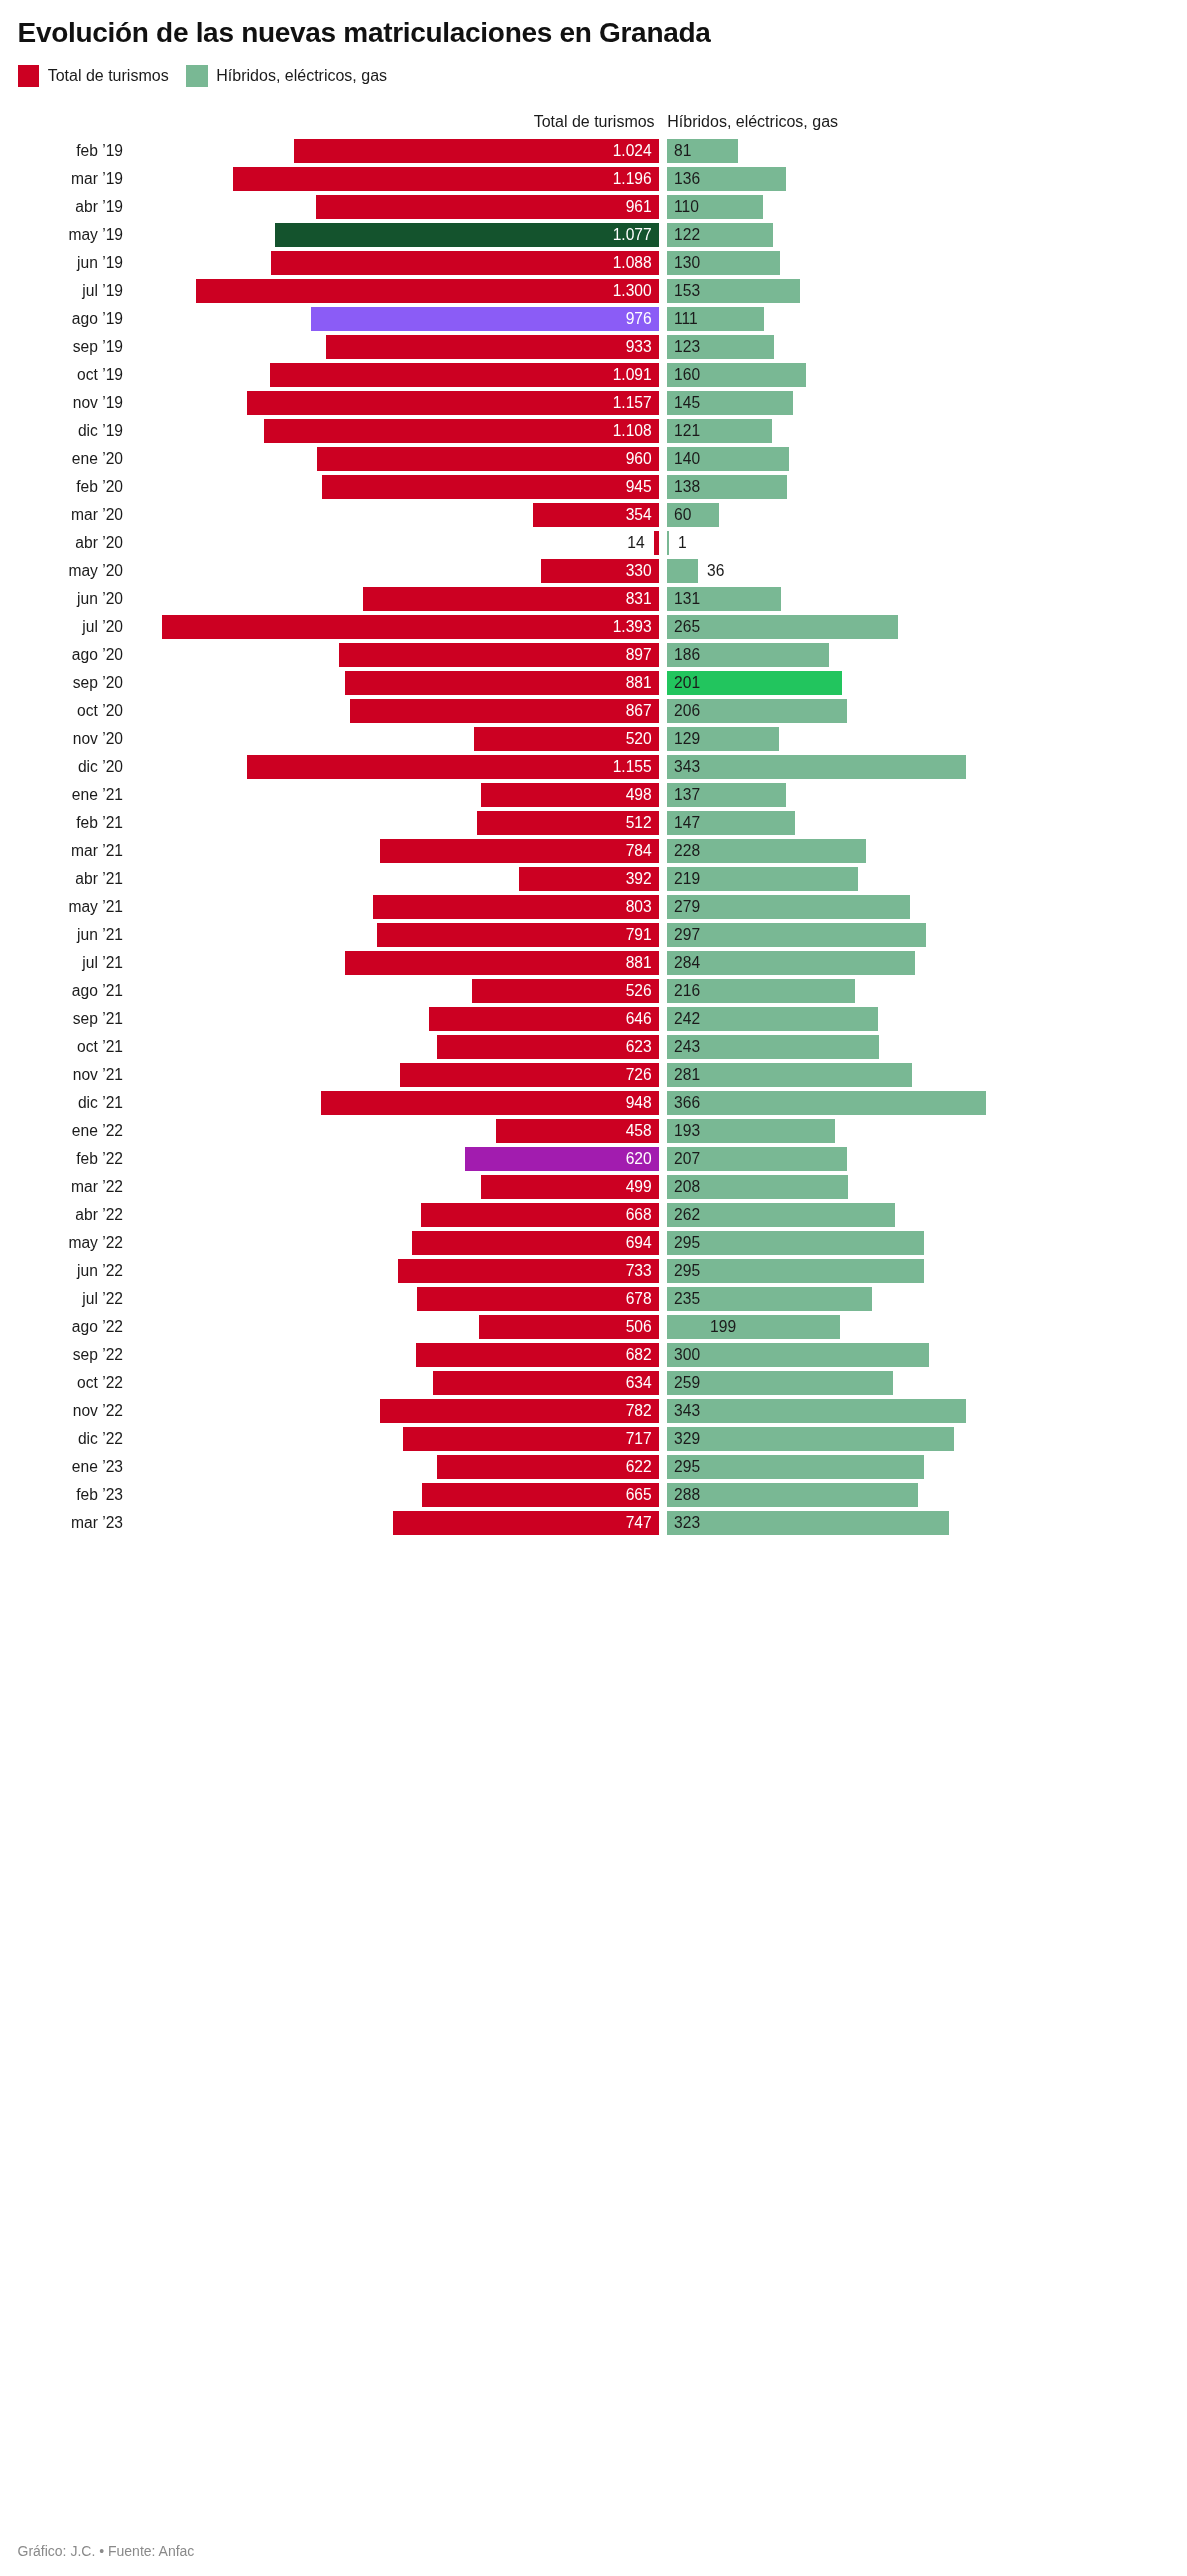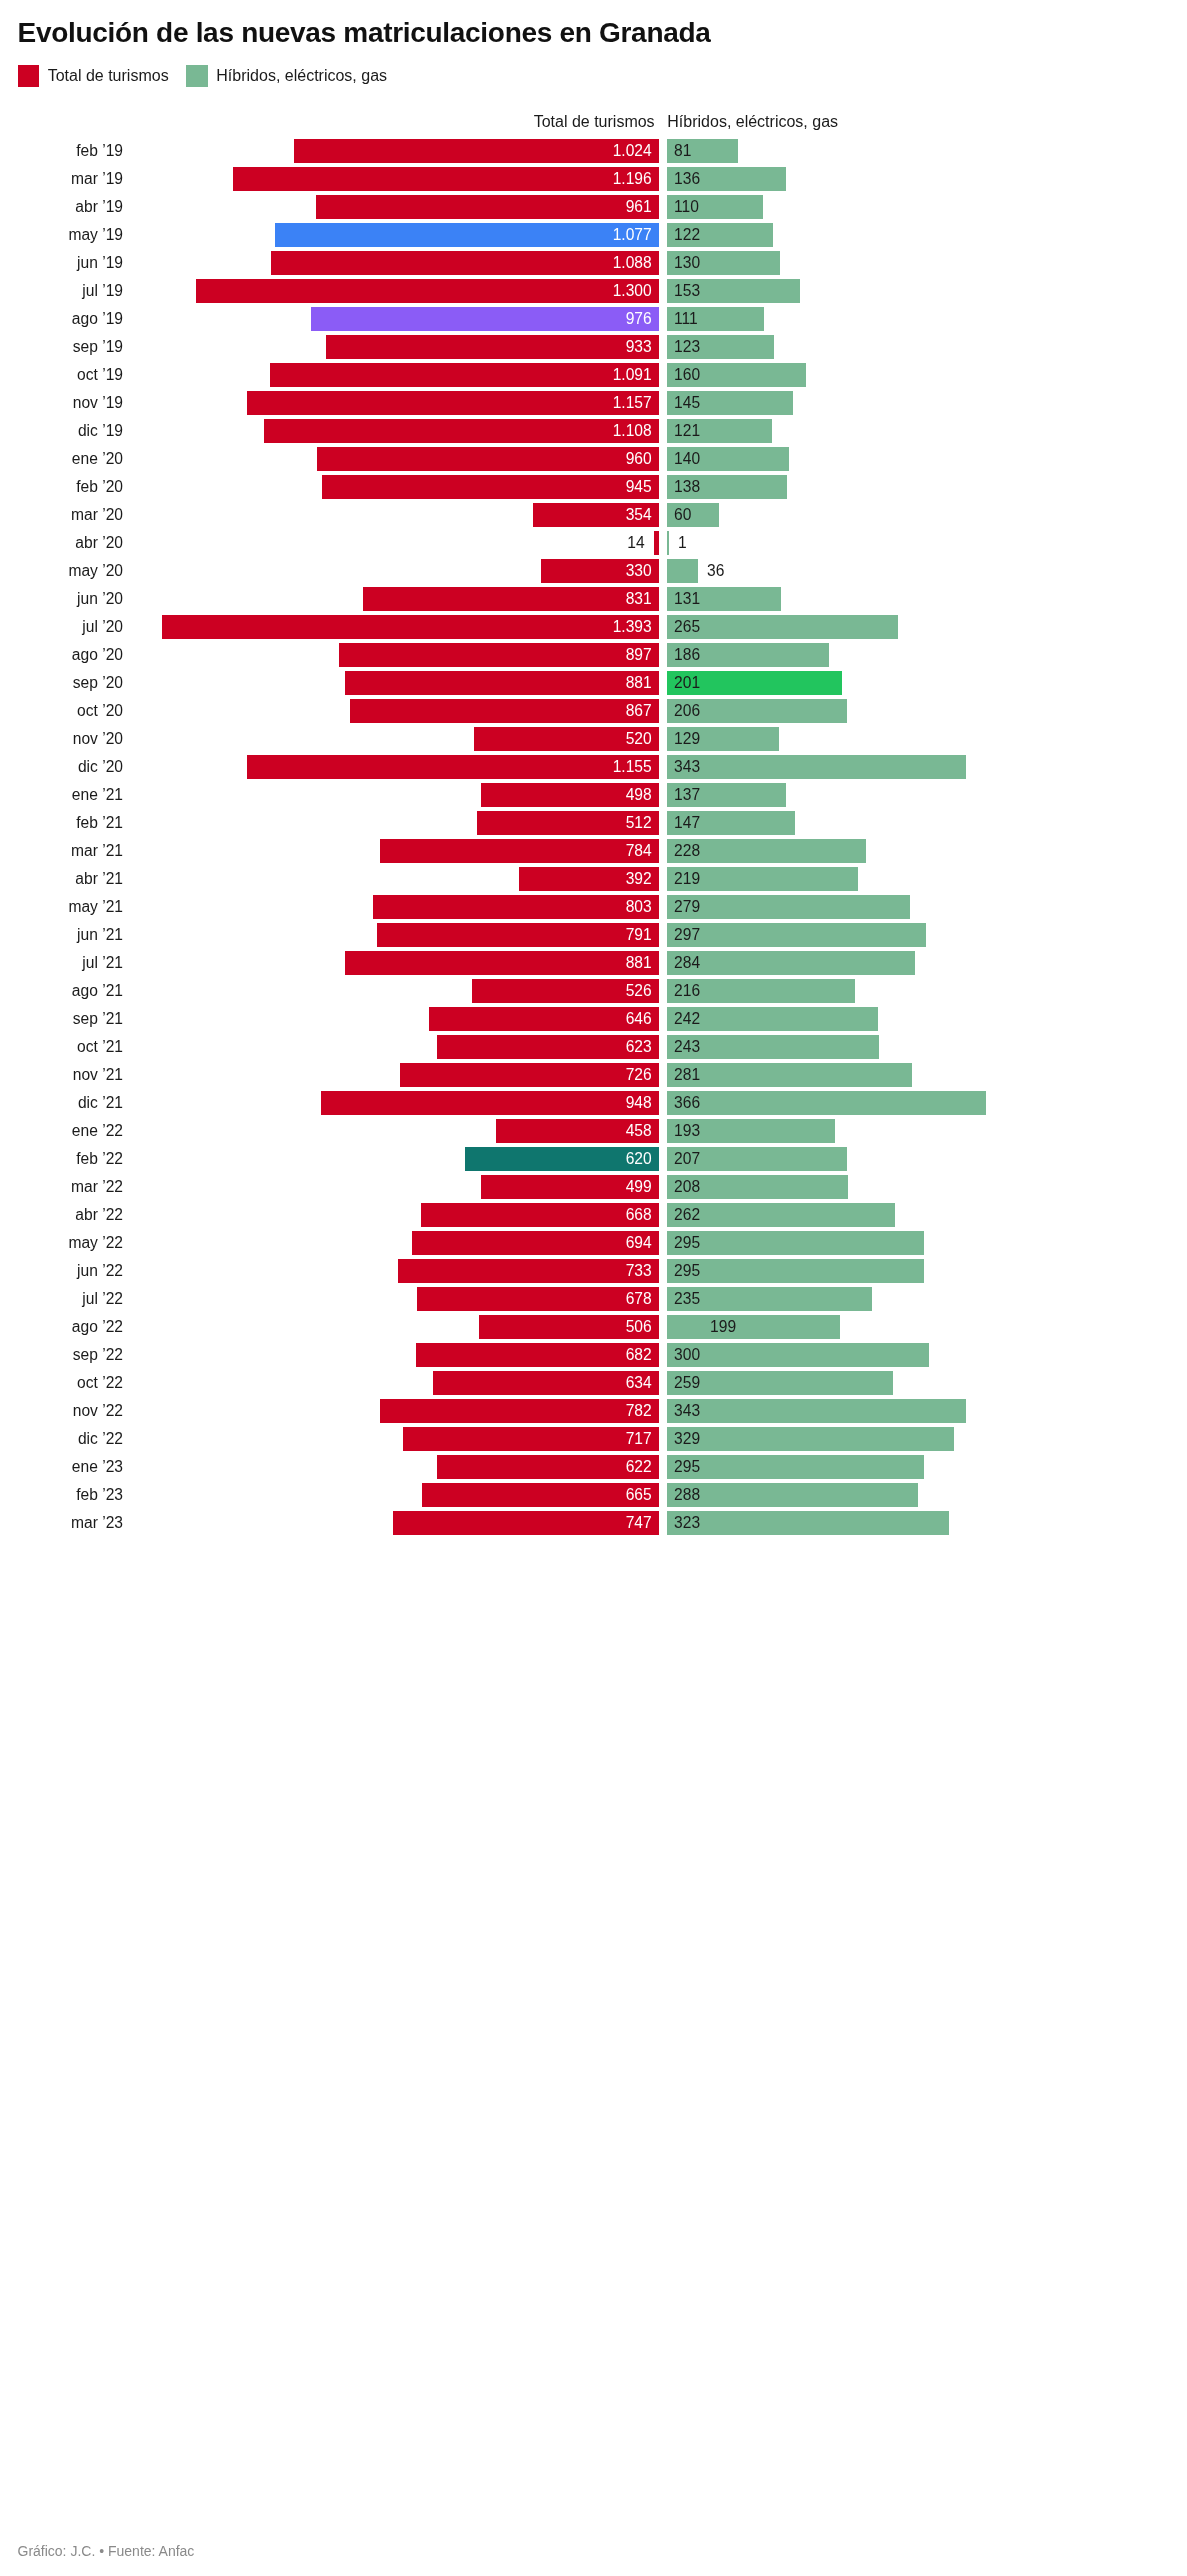--- a/index.html
+++ b/index.html
@@ -226,21 +226,21 @@
         </div>
         <div class="green-zone">
           <div class="green-bar" style="width: 96px; background: rgb(121, 184, 148);">
             <span class="green-value">110</span>
           </div>
         </div>
       </div>
       <div class="row">
         <div class="row-label">may ’19</div>
         <div class="red-zone">
-          <div class="red-bar" style="width: 384px; background: #3b82f6;">
+          <div class="red-bar" style="width: 384px; background: #14532d;">
             <span class="red-value">1.077</span>
           </div>
         </div>
         <div class="green-zone">
           <div class="green-bar" style="width: 106px; background: rgb(121, 184, 148);">
             <span class="green-value">122</span>
           </div>
         </div>
       </div>
       <div class="row">
@@ -655,21 +655,21 @@
         </div>
         <div class="green-zone">
           <div class="green-bar" style="width: 168px; background: rgb(121, 184, 148); text-align: center;">
             <span class="green-value">193</span>
           </div>
         </div>
       </div>
       <div class="row">
         <div class="row-label">feb ’22</div>
         <div class="red-zone">
-          <div class="red-bar" style="width: 194px; background: #0f766e;">
+          <div class="red-bar" style="width: 194px; background: #a21caf;">
             <span class="red-value">620</span>
           </div>
         </div>
         <div class="green-zone">
           <div class="green-bar" style="width: 180px; background: rgb(121, 184, 148);">
             <span class="green-value">207</span>
           </div>
         </div>
       </div>
       <div class="row">

